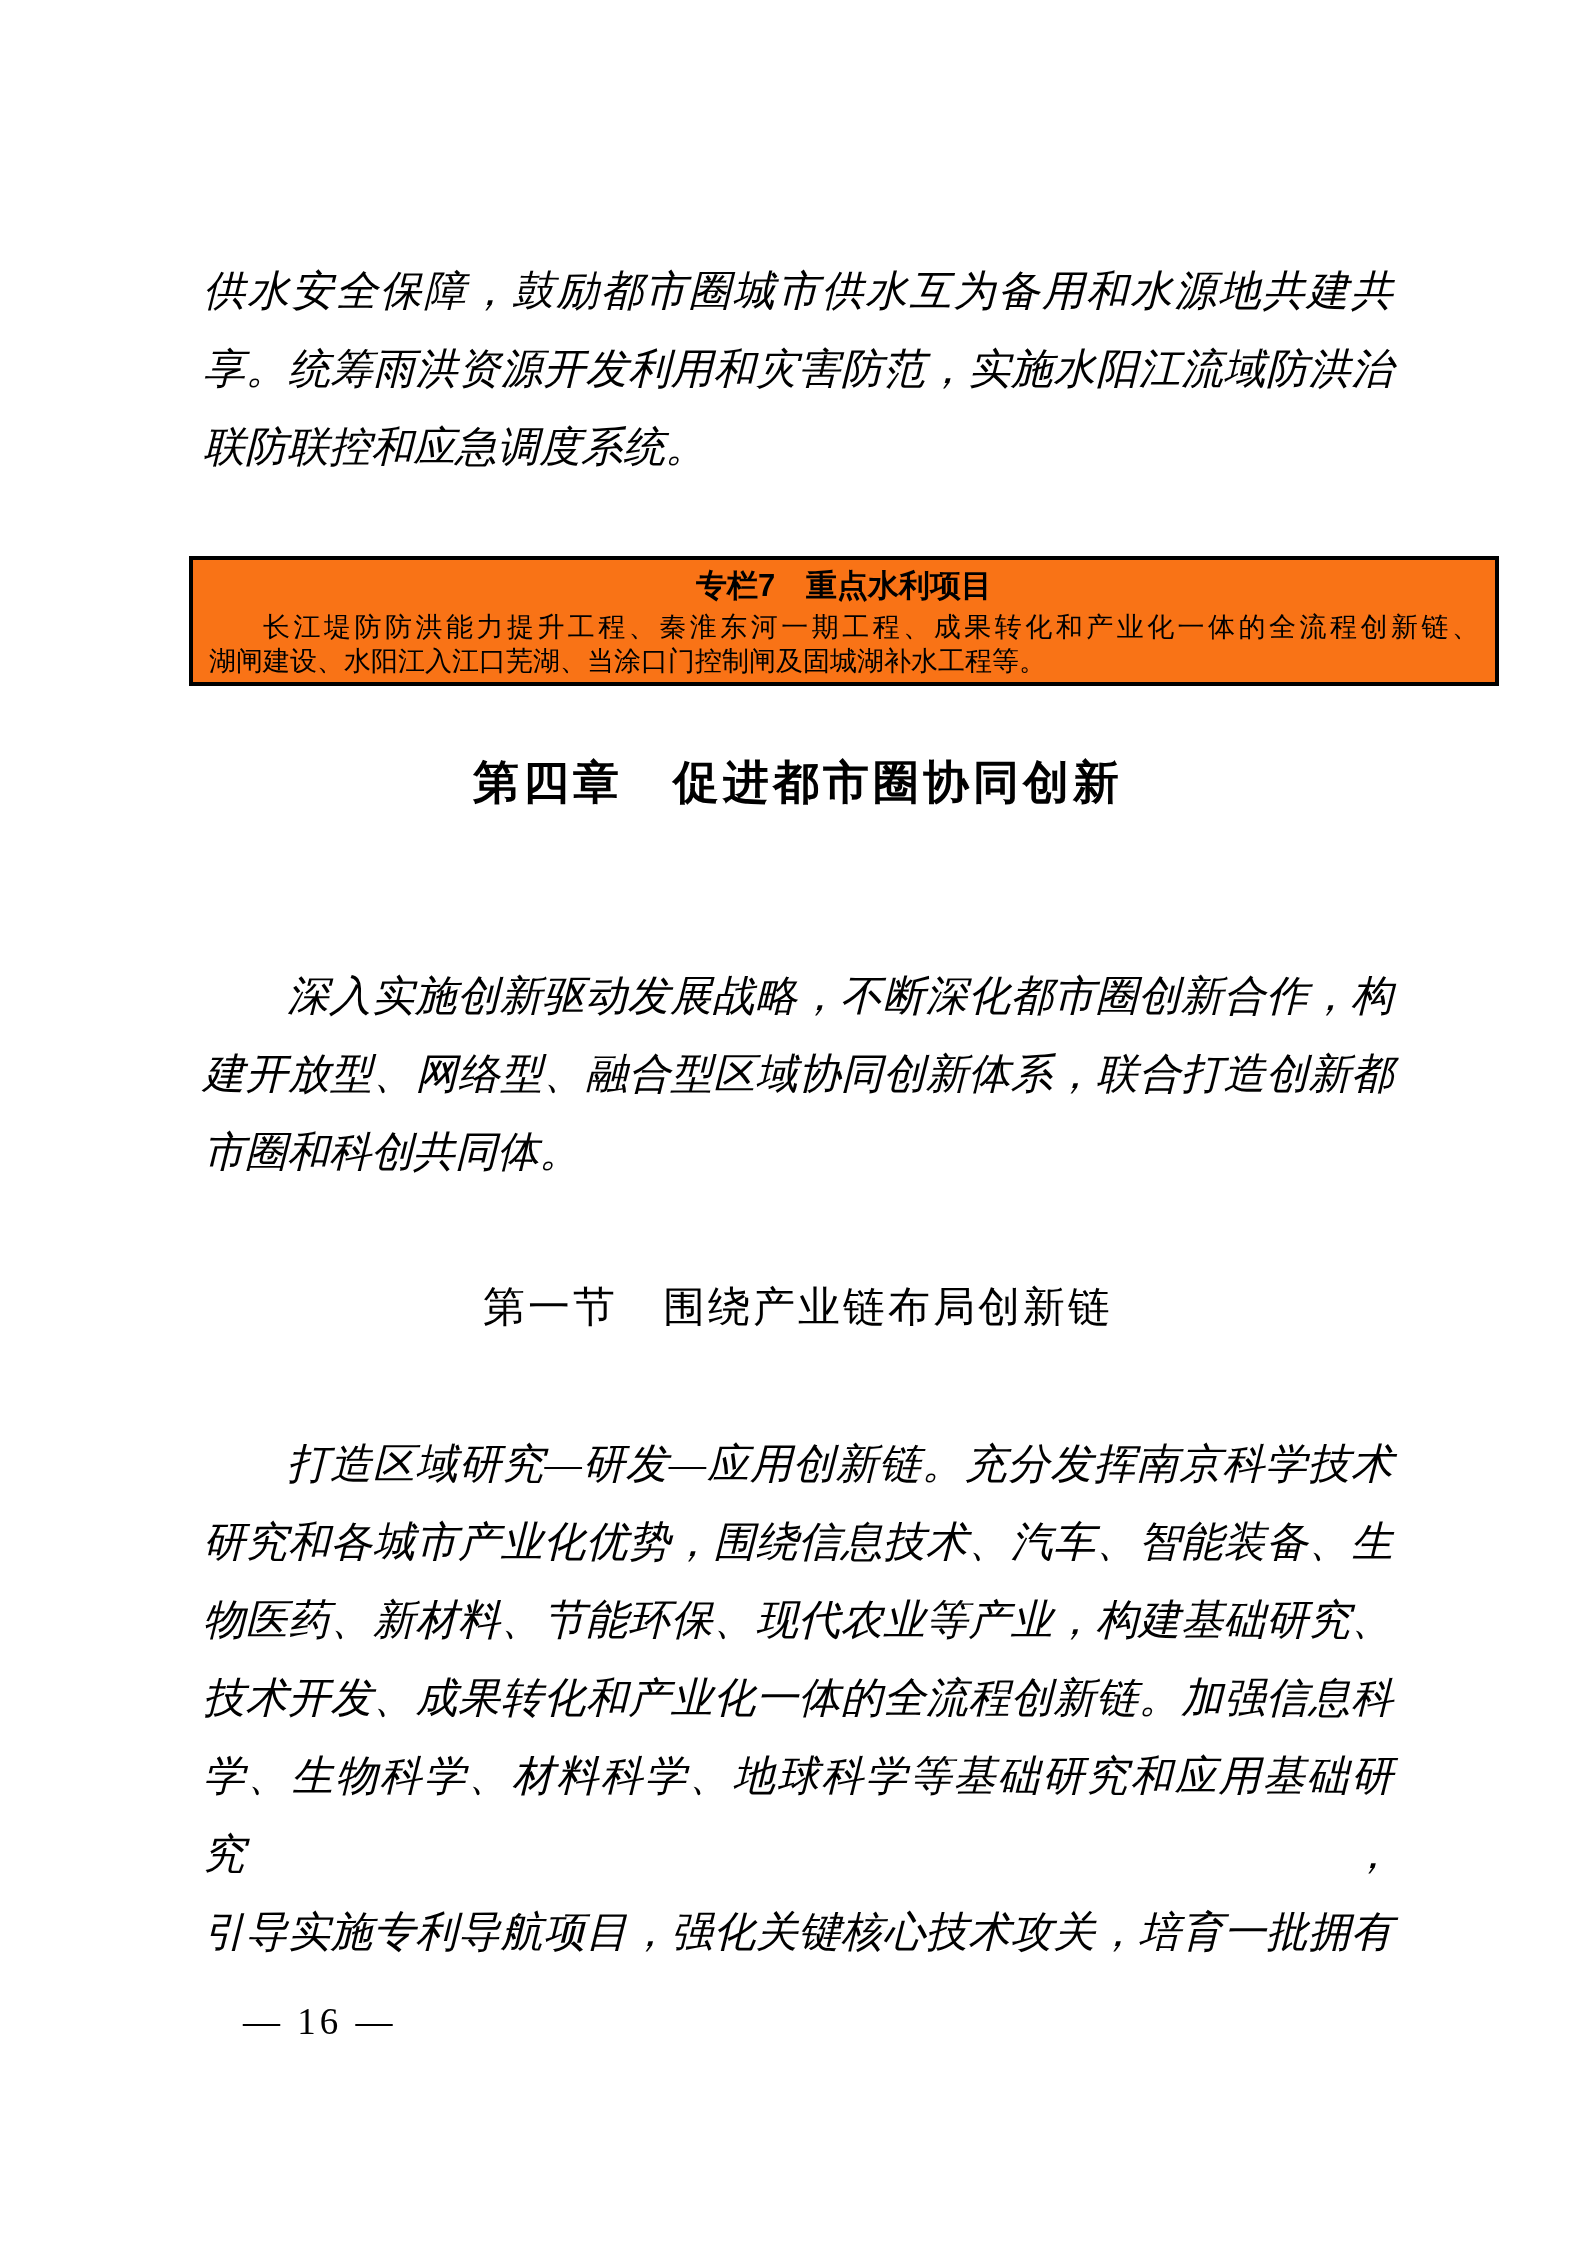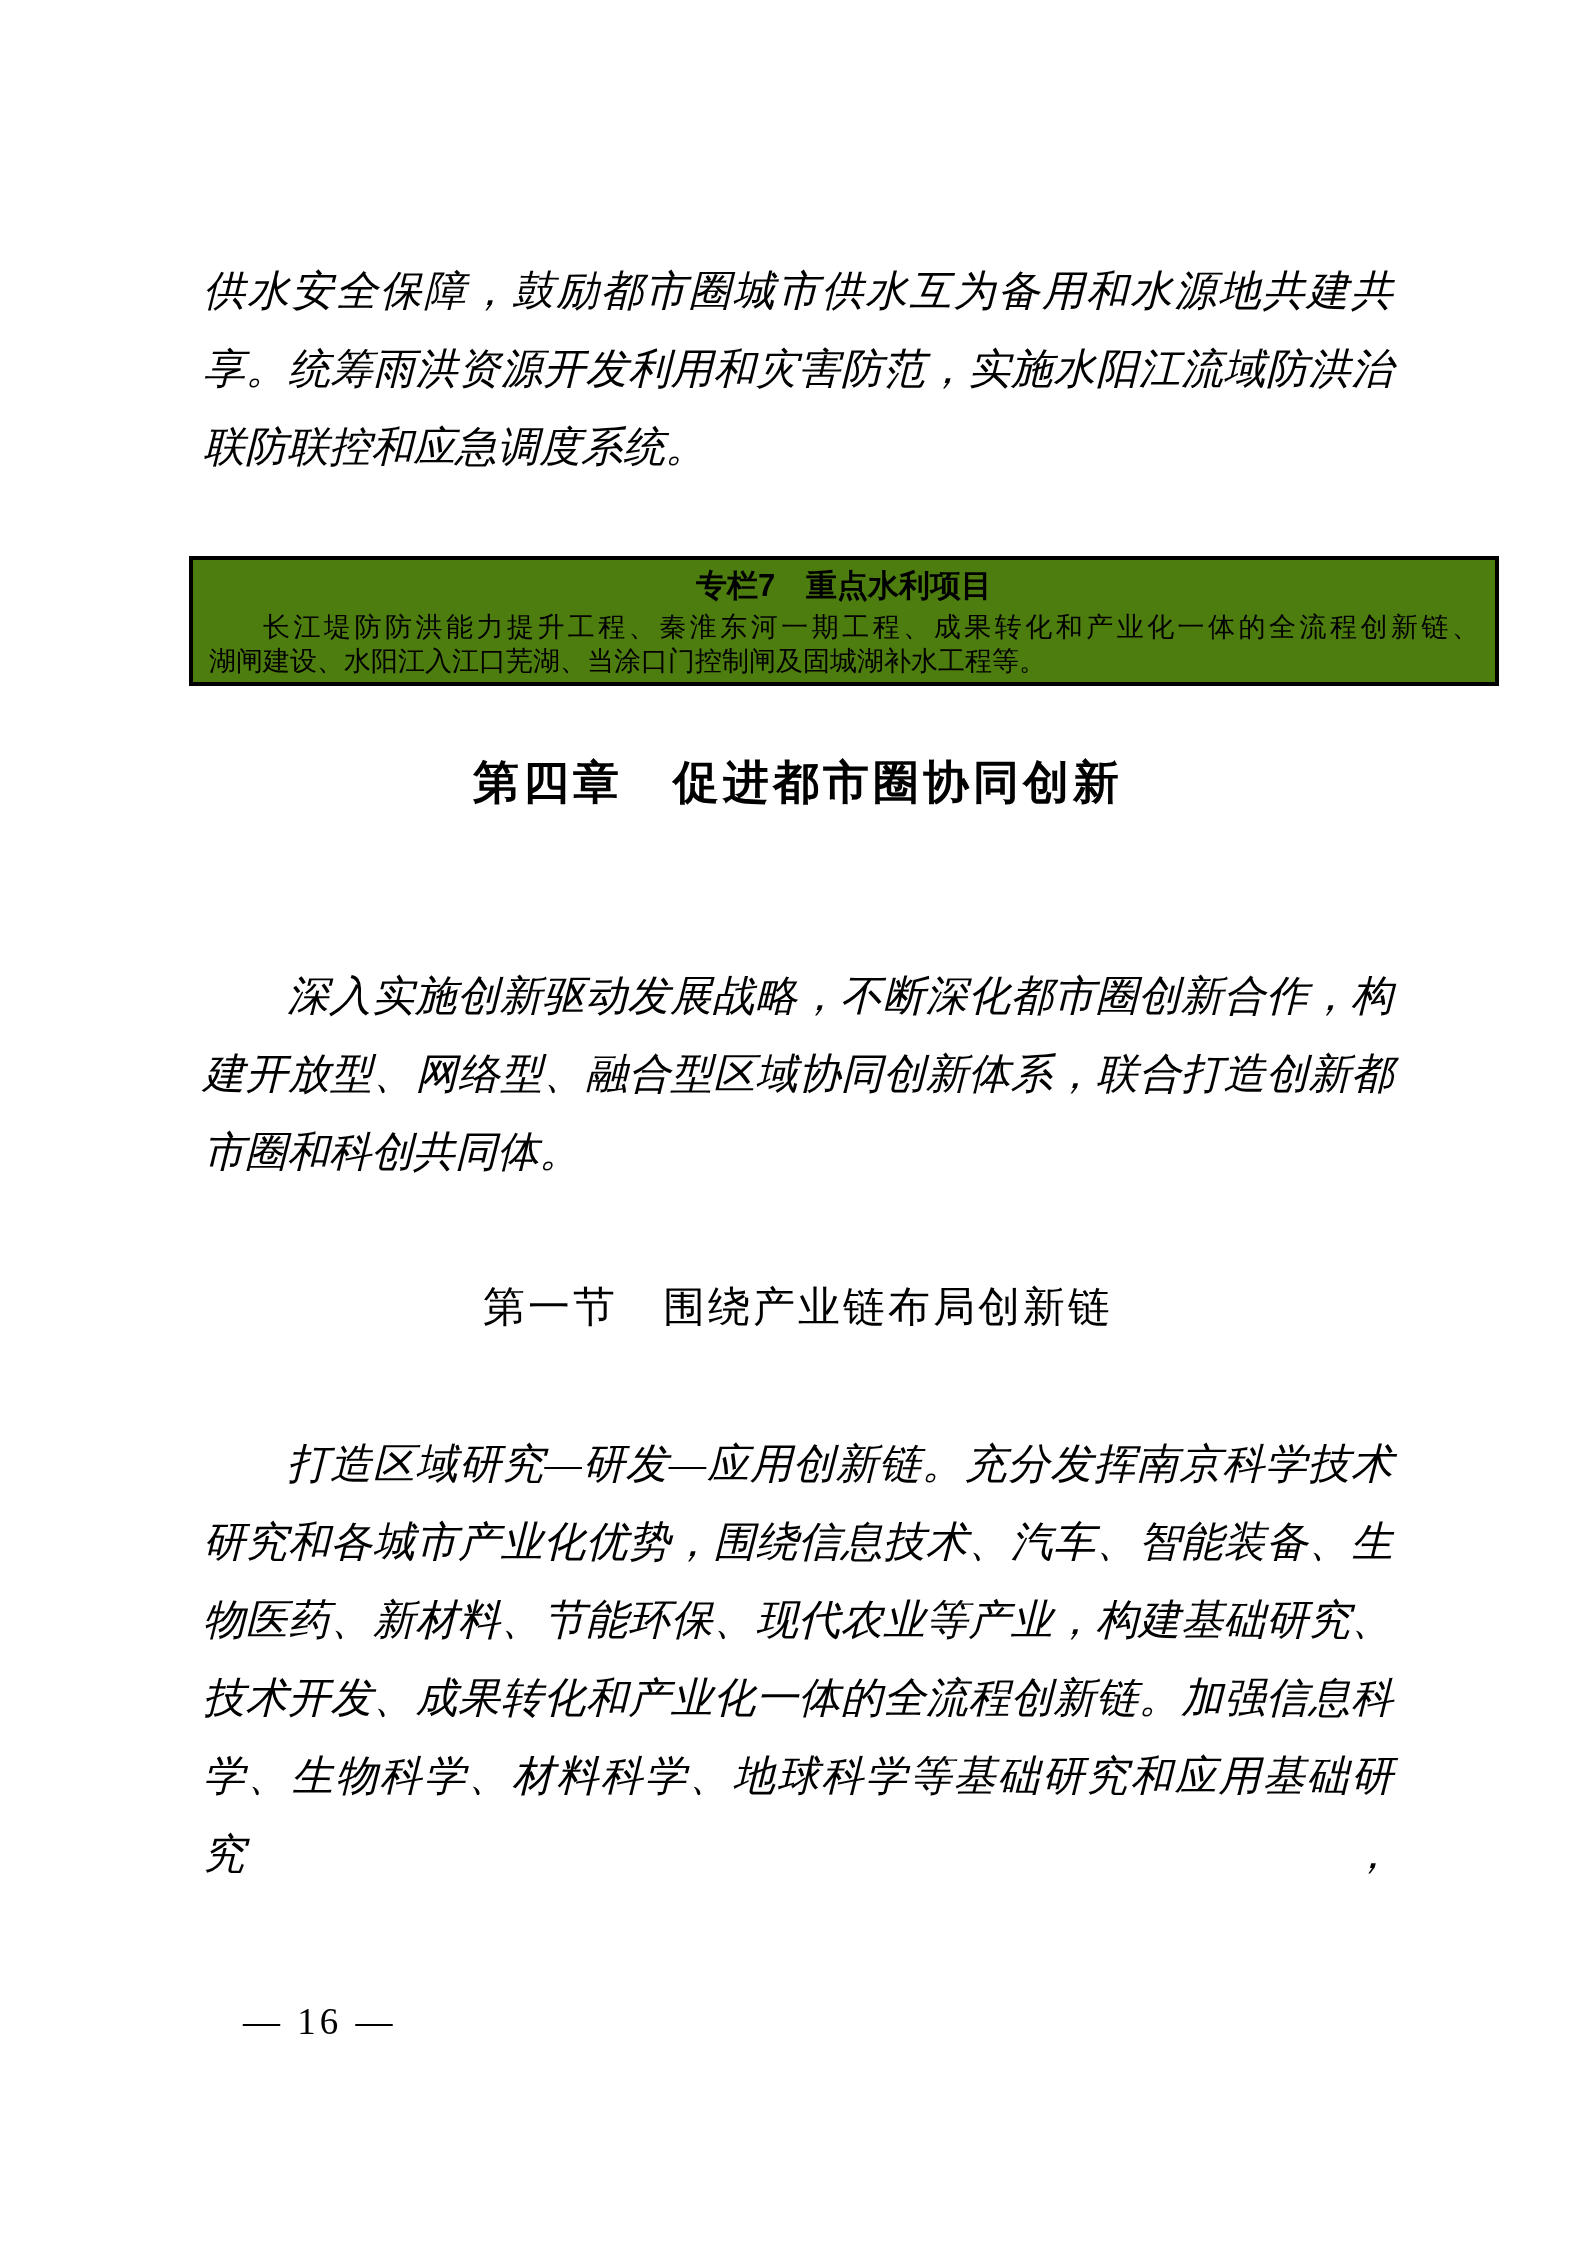--- a/index.html
+++ b/index.html
@@ -37,21 +37,21 @@
   .p3 { top: 1425px; }
 
   
   .callout {
     position: absolute;
     left: 189px; top: 556px;
     width: 1310px;
     box-sizing: border-box;
     border: 4px solid #000000;
     padding: 2px 16px 4px 16px;
-    background: #4d7c0f;
+    background: #f97316;
   }
   .callout-title {
     text-align: center;
     font-family: "Liberation Sans", "DejaVu Sans", sans-serif;
     font-weight: bold;
     font-size: 31px;
     line-height: 48px;
   }
   .cline {
     font-size: 27px;
@@ -125,17 +125,18 @@
   </div>
 
   <h2 class="section">第一节　围绕产业链布局创新链</h2>
 
   <div class="para p3">
     <div class="line j indent">打造区域研究—研发—应用创新链。充分发挥南京科学技术</div>
     <div class="line j">研究和各城市产业化优势，围绕信息技术、汽车、智能装备、生</div>
     <div class="line j">物医药、新材料、节能环保、现代农业等产业，构建基础研究、</div>
     <div class="line j">技术开发、成果转化和产业化一体的全流程创新链。加强信息科</div>
     <div class="line j">学、生物科学、材料科学、地球科学等基础研究和应用基础研究，</div>
+    <div class="line j">引导实施专利导航项目，强化关键核心技术攻关，培育一批拥有</div>
   </div>
 
   <div class="pagenum">— 16 —</div>
 
 </div>
 
 </body></html>

